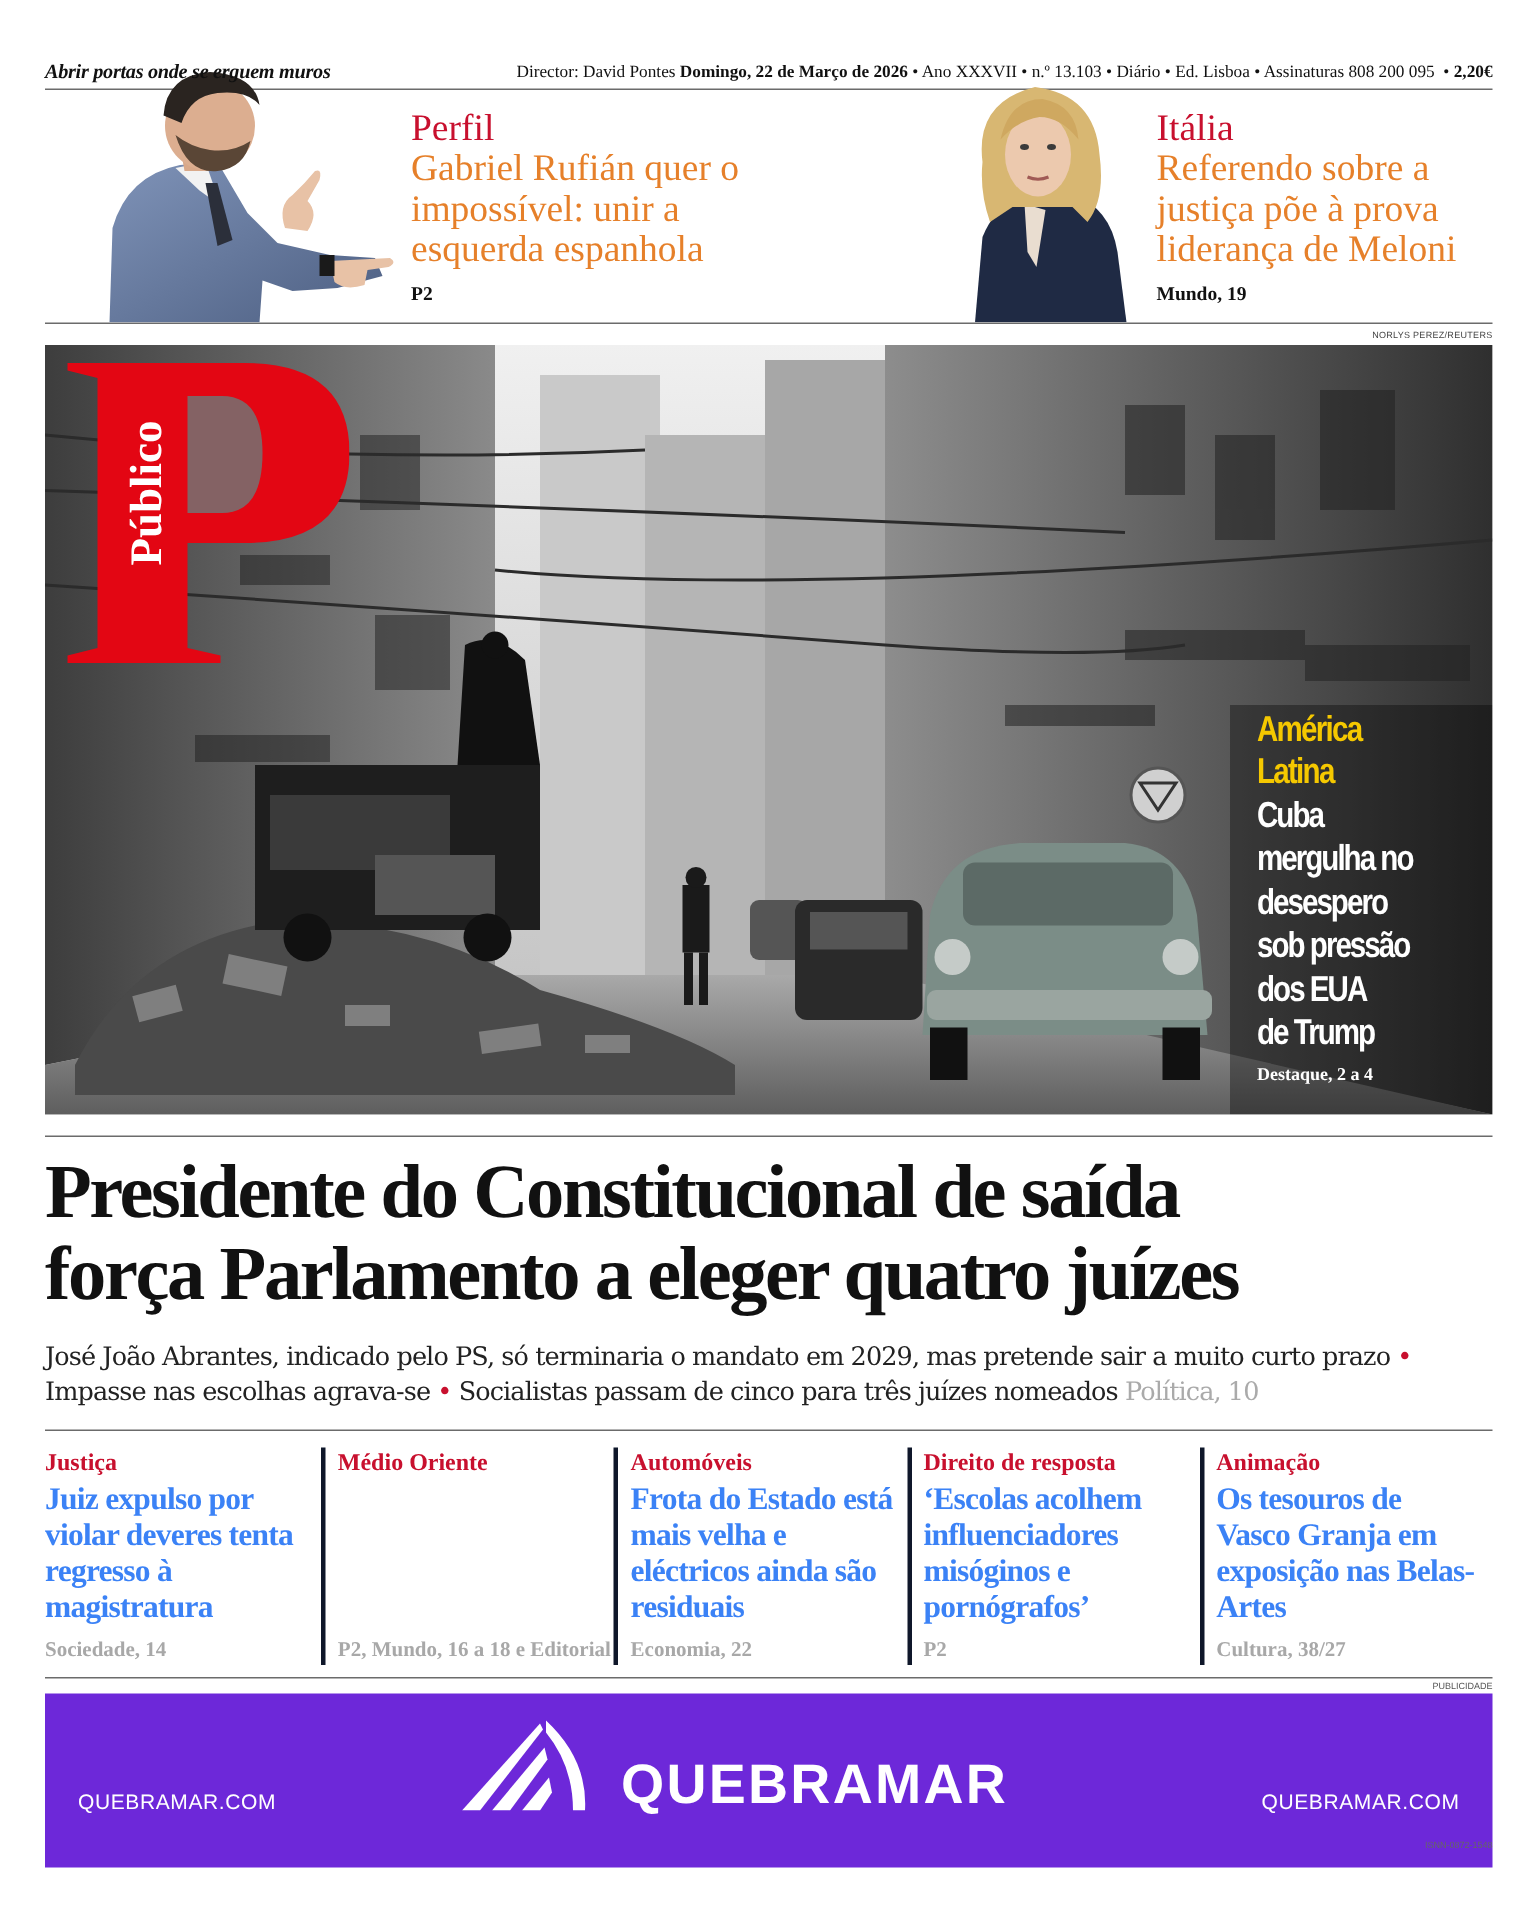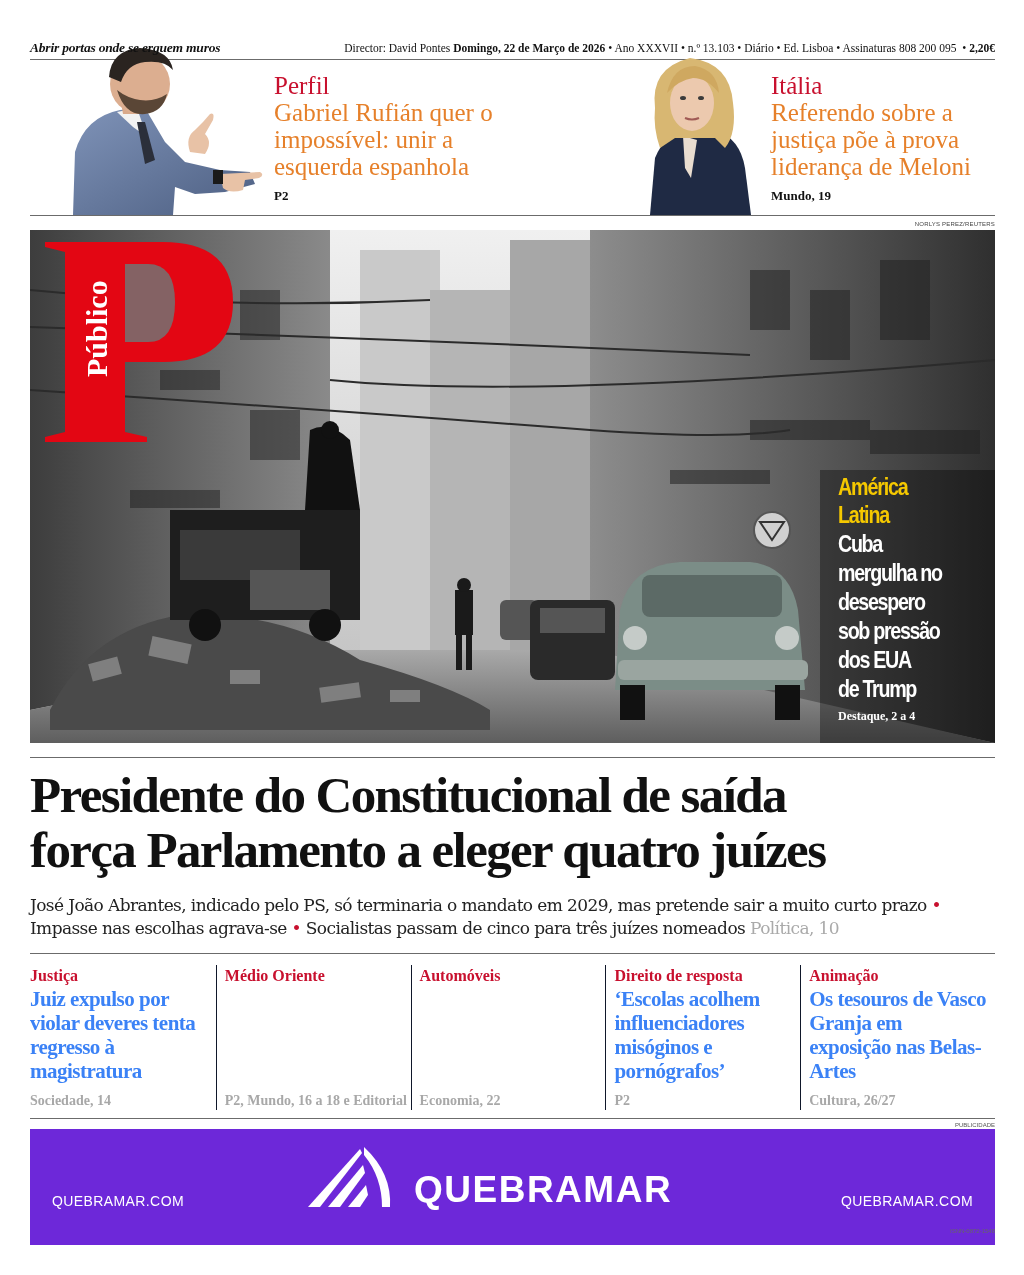--- a/index.html
+++ b/index.html
@@ -30,21 +30,21 @@
   .side-ref { color: #fff; font-family: "Liberation Serif", serif; font-weight: bold; font-size: 12px; margin-top: 6px; }
 
   
   .main-head { position: absolute; left: 30px; top: 768px; width: 975px; font-family: "Liberation Serif", serif; font-weight: bold; font-size: 51px; line-height: 55px; letter-spacing: -1.6px; color: #111; }
   .standfirst { position: absolute; left: 30px; top: 894px; width: 975px; font-family: "DejaVu Serif", serif; font-size: 17px; line-height: 23px; letter-spacing: -0.6px; color: #222; }
   .standfirst .dot { color: #c8102e; }
   .standfirst .ref { color: #aaa; }
 
   
   .strip { position: absolute; left: 30px; top: 965px; width: 965px; height: 145px; display: flex; }
-  .col { flex: 1; padding: 0 8px 0 8px; border-left: 1px solid #0f172a; position: relative; }
+  .col { flex: 1; padding: 0 8px 0 8px; border-left: 3px solid #0f172a; position: relative; }
   .col:first-child { border-left: none; padding-left: 0; }
   .col-kicker { color: #c8102e; font-family: "Liberation Serif", serif; font-weight: bold; font-size: 16px; line-height: 22px; }
   .col-head { font-family: "Liberation Serif", serif; font-weight: bold; font-size: 21px; line-height: 24px; letter-spacing: -0.5px; color: #3b82f6; }
   .col-ref { position: absolute; top: 128px; font-family: "Liberation Serif", serif; font-weight: bold; font-size: 14px; color: #a8a8a8; }
 
   
   .ad-label { position: absolute; right: 29px; top: 1122px; font-family: "Liberation Sans", sans-serif; font-size: 6px; color: #555; }
   .ad { position: absolute; left: 30px; top: 1129px; width: 965px; height: 116px; background: #6d28d9; color: #fff; padding-left: 48px; }
   .ad-url { position: absolute; top: 64px; font-family: "Liberation Sans", sans-serif; font-size: 14px; letter-spacing: 0.4px; }
   .ad-brand { position: absolute; left: 384px; top: 40px; font-family: "Liberation Sans", sans-serif; font-weight: bold; font-size: 37px; letter-spacing: 1.5px; }
@@ -264,31 +264,32 @@
     <div class="col-kicker">Justiça</div>
     <div class="col-head">Juiz expulso por violar deveres tenta regresso à magistratura</div>
     <div class="col-ref">Sociedade, 14</div>
   </div>
   <div class="col">
     <div class="col-kicker">Médio Oriente</div>
     <div class="col-ref">P2, Mundo, 16 a 18 e Editorial</div>
   </div>
   <div class="col">
     <div class="col-kicker">Automóveis</div>
+    <div class="col-head">Frota do Estado está mais velha e eléctricos ainda são residuais</div>
     <div class="col-ref">Economia, 22</div>
   </div>
   <div class="col">
     <div class="col-kicker">Direito de resposta</div>
     <div class="col-head">‘Escolas acolhem influenciadores misóginos e pornógrafos’</div>
     <div class="col-ref">P2</div>
   </div>
   <div class="col">
     <div class="col-kicker">Animação</div>
     <div class="col-head">Os tesouros de Vasco Granja em exposição nas Belas-Artes</div>
-    <div class="col-ref">Cultura, 26/27</div>
+    <div class="col-ref">Cultura, 38/27</div>
   </div>
 </div>
 
 <div class="rule" style="top:1118px;"></div>
 
 <div class="ad-label">PUBLICIDADE</div>
 <div class="ad">
   <span class="ad-url" style="left:22px;">QUEBRAMAR.COM</span>
   <svg class="ad-mark" viewBox="0 0 88 64">
     <path d="M0 64 L52 6 L54 10 L12 64 Z" fill="#fff"></path>

